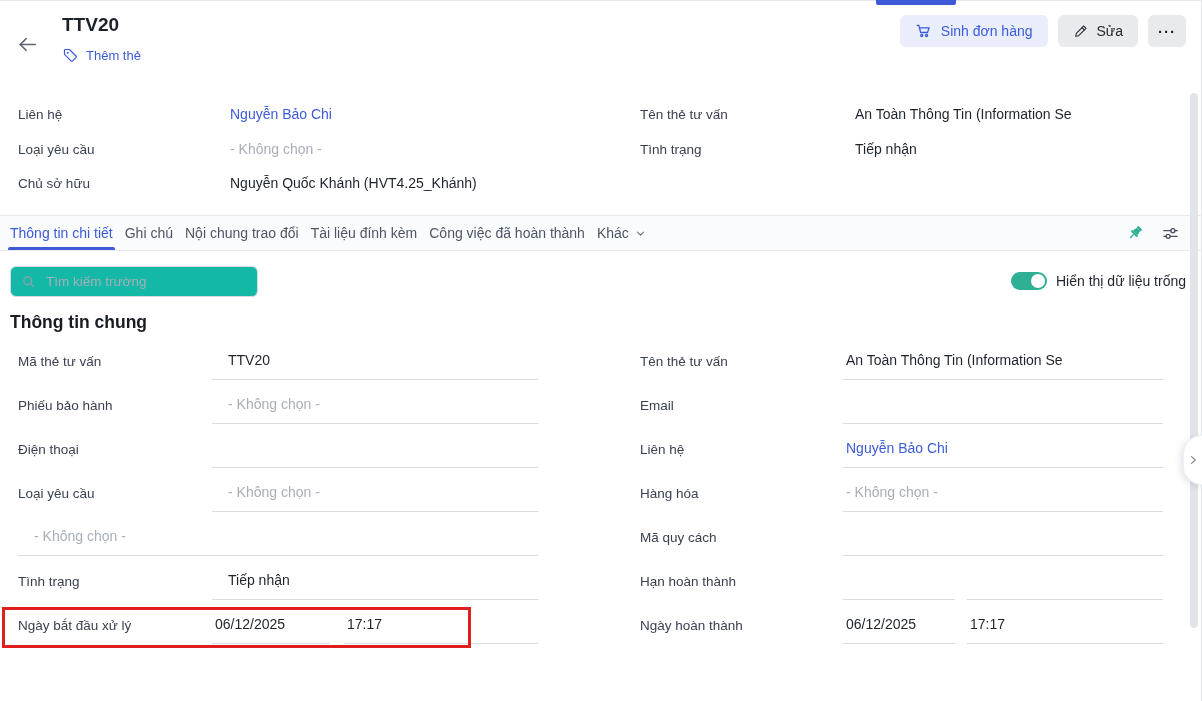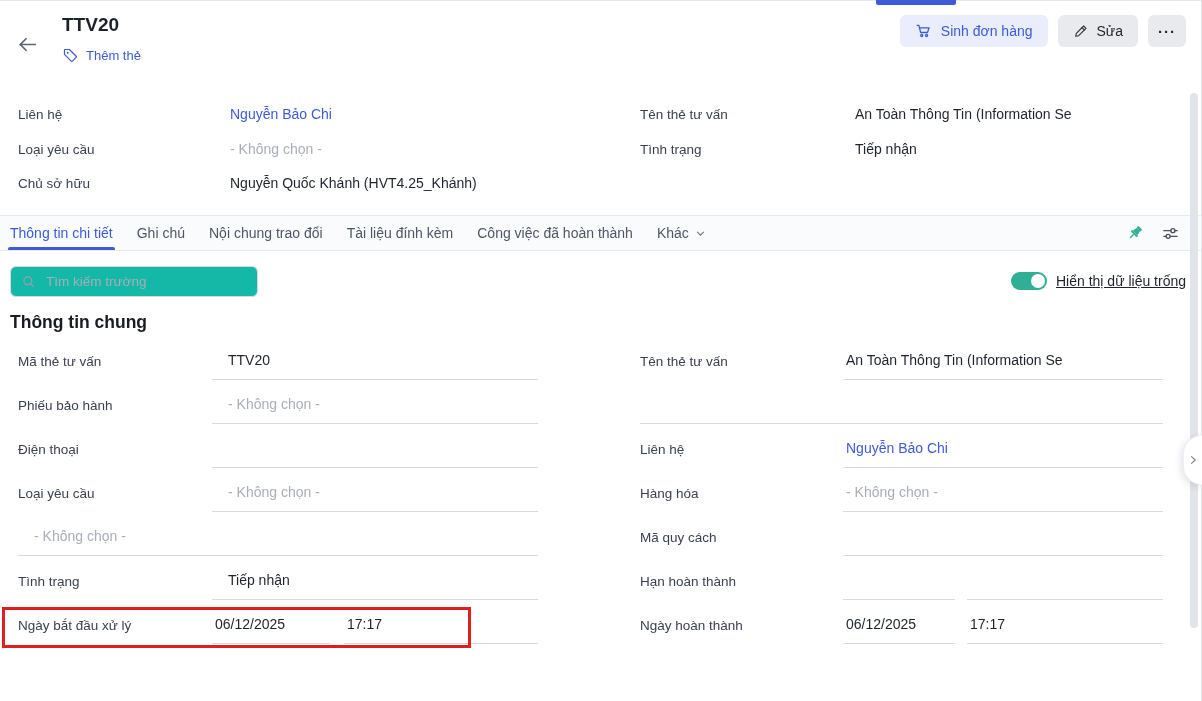--- a/index.html
+++ b/index.html
@@ -25,32 +25,32 @@
   .summary-col.right{left:640px;width:540px;}
   .srow{display:flex;height:34.5px;align-items:flex-start;}
   .slabel{font-size:13.5px;color:#3a4150;line-height:15px;}
   .summary-col.left .slabel{width:212px;}
   .summary-col.right .slabel{width:215px;}
   .svalue{font-size:14px;color:#1e242d;line-height:15px;}
   .svalue.link{color:#3b5bdb;cursor:pointer;}
   .svalue.placeholder{color:#a8aeb8;}
 
   
-  .tabbar{position:absolute;left:0;right:0;top:215px;height:36px;background:#fafbfd;border-top:1px solid #e8eaed;border-bottom:1px solid #e8eaed;box-sizing:border-box;display:flex;align-items:stretch;gap:24px;padding-left:10px;}
+  .tabbar{position:absolute;left:0;right:0;top:215px;height:36px;background:#fafbfd;border-top:1px solid #e8eaed;border-bottom:1px solid #e8eaed;box-sizing:border-box;display:flex;align-items:stretch;gap:12px;padding-left:10px;}
   .tab{display:flex;align-items:center;gap:6px;font-size:14px;color:#4e5664;cursor:pointer;position:relative;white-space:nowrap;}
   .tab.active{color:#3b5bdb;}
   .tab.active::after{content:"";position:absolute;left:-2px;right:-2px;bottom:0;height:3px;background:#3f5bd8;border-radius:2px 2px 0 0;}
   .tab-icons{position:absolute;right:22px;top:215px;height:36px;display:flex;align-items:center;gap:16px;z-index:2;}
   .icon-btn{background:transparent;border:none;padding:0;cursor:pointer;display:flex;align-items:center;}
 
   
   .search-box{position:absolute;left:10px;top:266px;width:248px;height:31px;border:1px solid #d7dbe1;border-radius:6px;box-sizing:border-box;display:flex;align-items:center;gap:8px;padding:0 10px;background:#14b8a6;}
   .search-box input{border:none;outline:none;flex:1;font-size:13.5px;font-family:inherit;color:#1e242d;background:transparent;min-width:0;}
   .search-box input::placeholder{color:#a8aeb8;}
-  .toggle-group{position:absolute;right:16px;top:272px;display:flex;align-items:center;gap:9px;text-decoration:underline;}
+  .toggle-group{position:absolute;right:16px;top:272px;display:flex;align-items:center;gap:9px;}
   .toggle{width:36px;height:18px;border-radius:9px;background:#2fb095;position:relative;cursor:pointer;flex:0 0 auto;}
   .toggle .knob{position:absolute;top:2px;right:2px;width:14px;height:14px;border-radius:50%;background:#fff;}
   .toggle-label{font-size:14px;color:#1f242c;}
 
   
   .section-title{position:absolute;left:10px;top:312px;margin:0;font-size:17.5px;font-weight:700;color:#181d24;}
   .fcol{position:absolute;top:336px;}
   .fcol.left{left:18px;width:520px;}
   .fcol.right{left:640px;width:523px;}
   .frow{height:44px;display:flex;align-items:flex-end;}
@@ -259,20 +259,21 @@
       </div>
     </div>
   <div class="fcol right">
       <div class="frow">
         <div class="flabel">Tên thẻ tư vấn</div>
         <div class="fctrl">
           <div class="finput text">An Toàn Thông Tin (Information Se</div>
         </div>
       </div>
       <div class="frow">
+        <div class="flabel">Email</div>
         <div class="fctrl">
           <div class="finput text"></div>
         </div>
       </div>
       <div class="frow">
         <div class="flabel">Liên hệ</div>
         <div class="fctrl">
           <div class="finput link">Nguyễn Bảo Chi</div>
         </div>
       </div>

